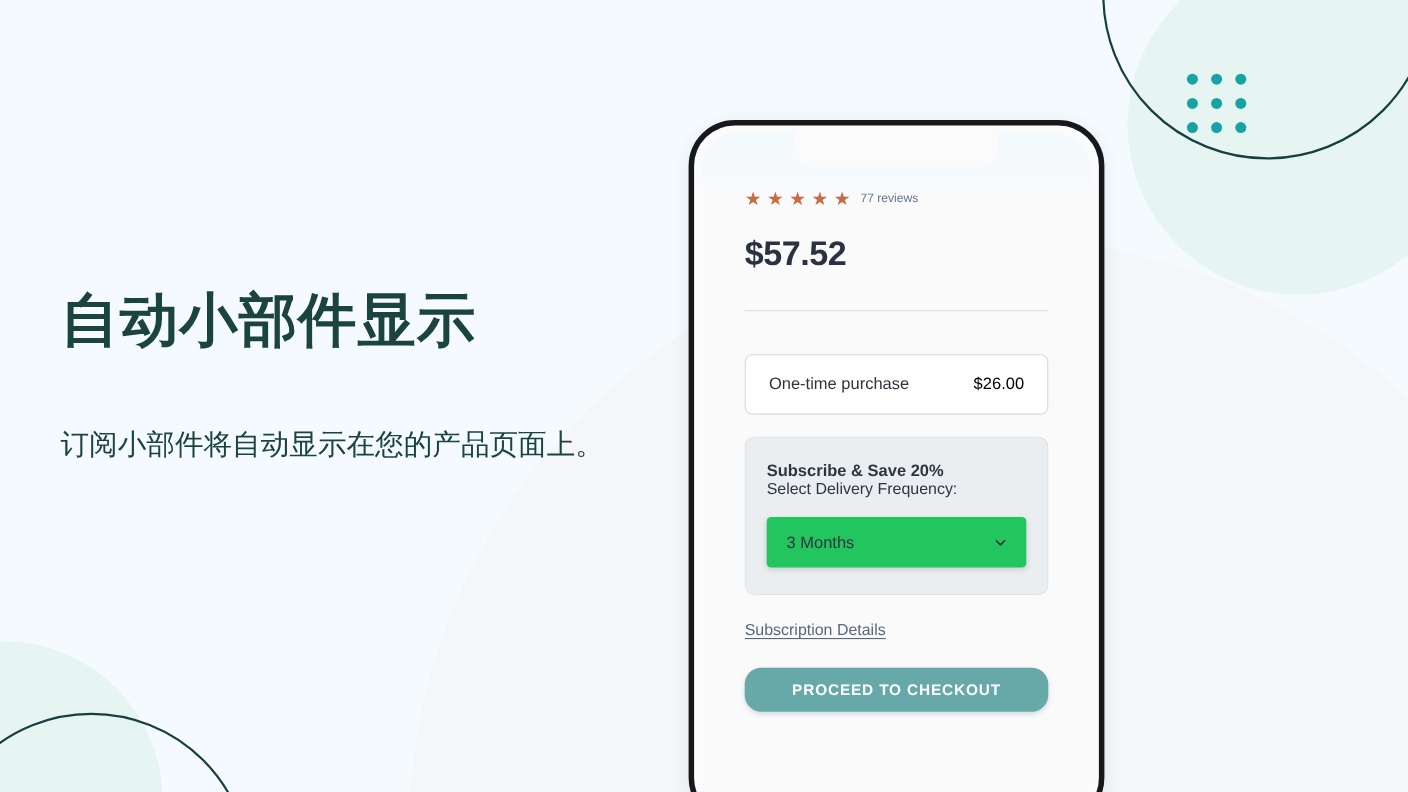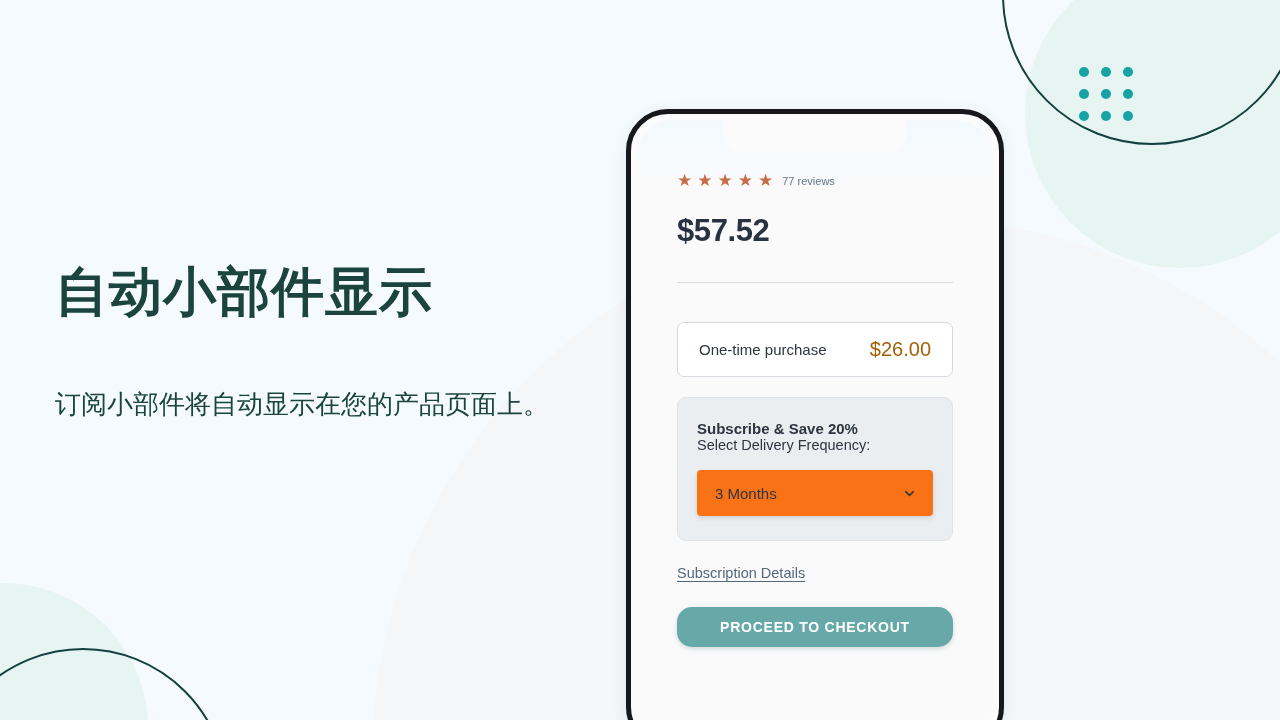--- a/index.html
+++ b/index.html
@@ -93,31 +93,31 @@
 
   .divider { margin-top:33px; height:1px; background:#d9dde1; }
 
   .onetime {
     margin-top:39px; height:55px;
     border:1px solid #d6dade; border-radius:7px; background:#fff;
     display:flex; align-items:center; justify-content:space-between;
     padding:16px 21px;
   }
   .onetime-label { font-size:15px; color:#2d3541; }
-  .onetime-price { font-size:20px; color:#a16207; }
+  .onetime-price { font-size:15px; color:#000000; }
 
   .subpanel {
     margin-top:20px;
     background:#ebeef0; border:1px solid #dfe3e6; border-radius:9px;
     padding:22px 19px 24px;
   }
   .sub-title { font-size:15px; font-weight:700; color:#2d3541; }
   .sub-sublabel { font-size:14.5px; color:#2d3541; }
   .select {
-    margin-top:17px; height:46px; background:#f97316; border-radius:4px;
+    margin-top:17px; height:46px; background:#22c55e; border-radius:4px;
     display:flex; align-items:center; justify-content:space-between;
     padding:0 16px 0 18px;
     box-shadow:0 2px 5px rgba(25,40,55,.14);
   }
   .select-value { font-size:15px; color:#2d3541; }
   .chev { width:15px; height:15px; color:#2d3541; }
 
   .details-link {
     display:inline-block; margin-top:24px;
     font-size:14.5px; color:#56687d; text-decoration:underline;

